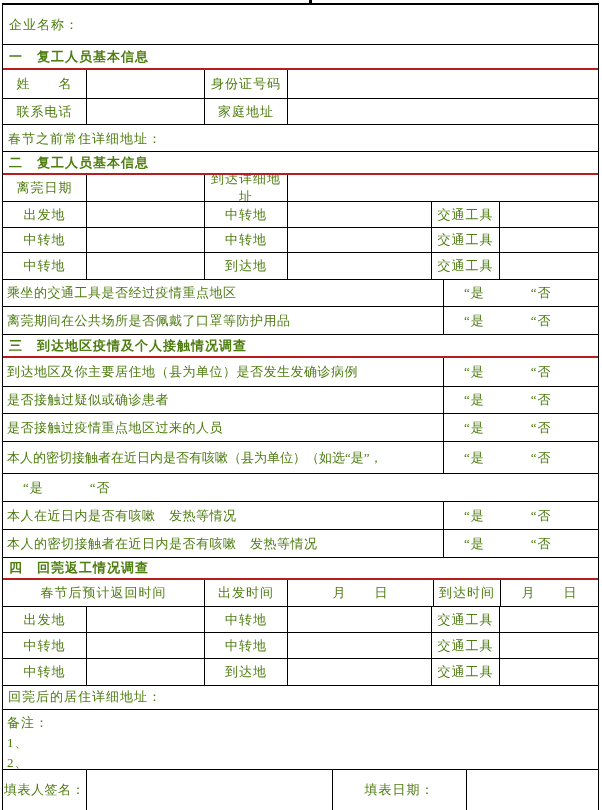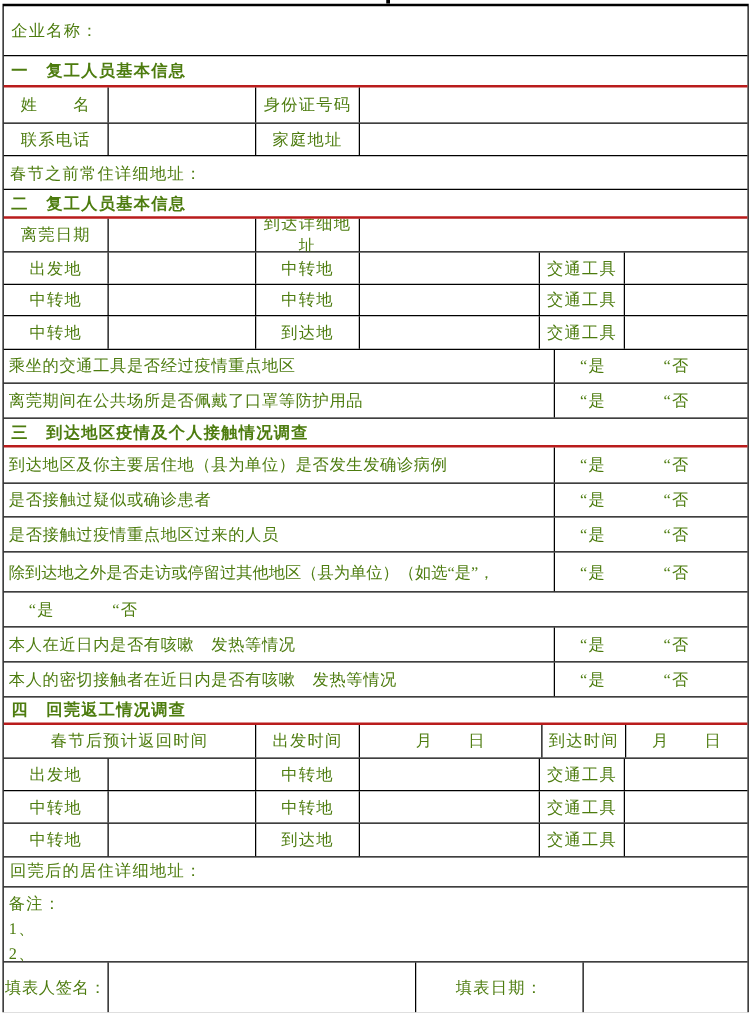--- a/index.html
+++ b/index.html
@@ -145,21 +145,21 @@
       </div>
     </div>
     <div class="row" style="height:28px">
       <div class="c q w441">是否接触过疫情重点地区过来的人员</div>
       <div class="c ans">
         <span>“是</span>
         <span>“否</span>
       </div>
     </div>
     <div class="row" style="height:32px">
-      <div class="c q w441" style="letter-spacing:0">除到达地之外是否走访或停留过其他地区（县为单位）（如选“是”，</div>
+      <div class="c q w441" style="letter-spacing:0">本人的密切接触者在近日内是否有咳嗽（县为单位）（如选“是”，</div>
       <div class="c ans">
         <span>“是</span>
         <span>“否</span>
       </div>
     </div>
     <div class="row" style="height:28px">
       <div class="c ans">
         <span>“是</span>
         <span>“否</span>
       </div>

